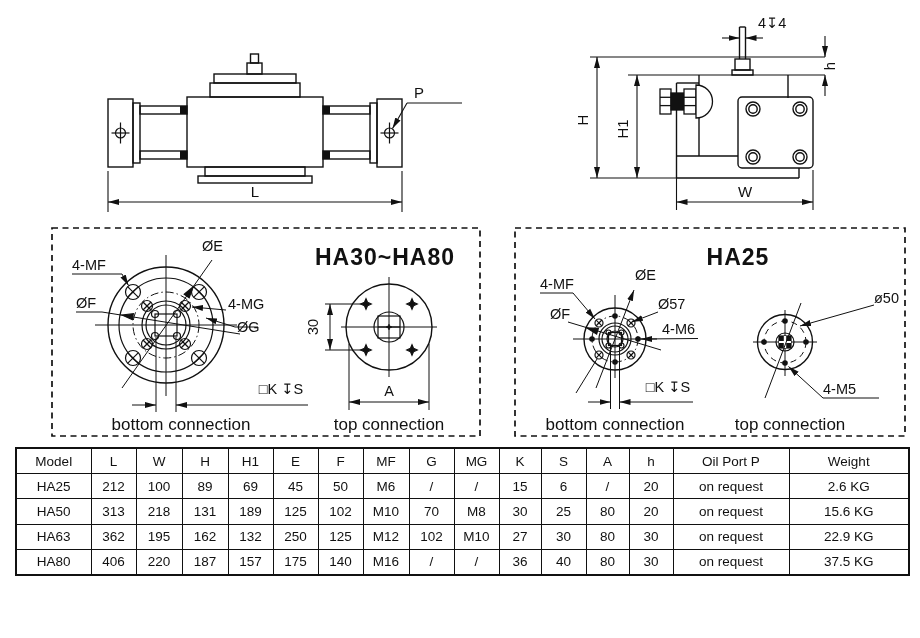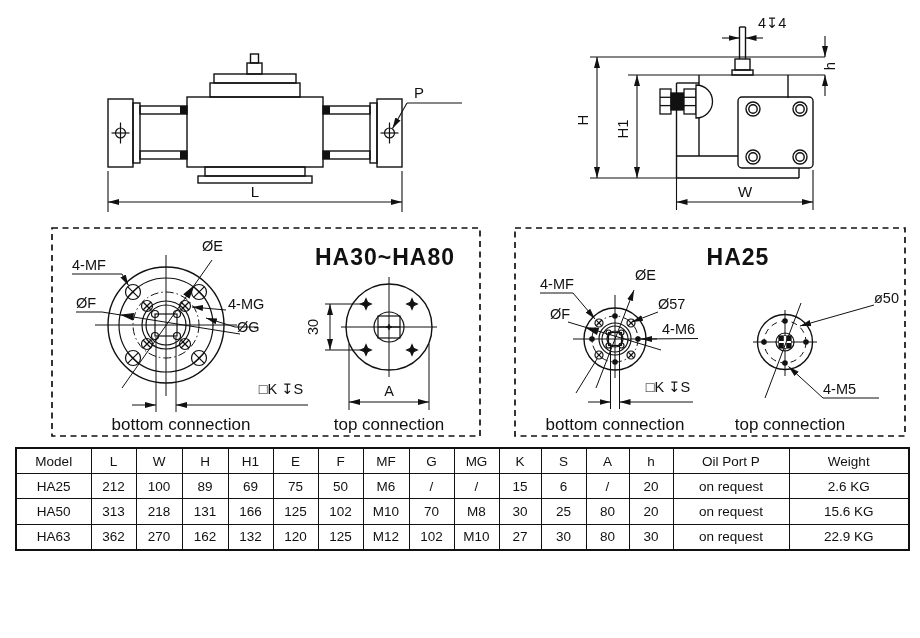--- a/index.html
+++ b/index.html
@@ -369,65 +369,83 @@
             <td>Weight</td>
           </tr>
       </thead>
       <tbody>
           <tr>
             <td>HA25</td>
             <td>212</td>
             <td>100</td>
             <td>89</td>
             <td>69</td>
-            <td>75</td>
+            <td>45</td>
             <td>50</td>
             <td>M6</td>
             <td>/</td>
             <td>/</td>
             <td>15</td>
             <td>6</td>
             <td>/</td>
             <td>20</td>
             <td>on request</td>
             <td>2.6 KG</td>
           </tr>
           <tr>
             <td>HA50</td>
             <td>313</td>
             <td>218</td>
             <td>131</td>
-            <td>166</td>
+            <td>189</td>
             <td>125</td>
             <td>102</td>
             <td>M10</td>
             <td>70</td>
             <td>M8</td>
             <td>30</td>
             <td>25</td>
             <td>80</td>
             <td>20</td>
             <td>on request</td>
             <td>15.6 KG</td>
           </tr>
           <tr>
             <td>HA63</td>
             <td>362</td>
-            <td>270</td>
+            <td>195</td>
             <td>162</td>
             <td>132</td>
-            <td>120</td>
+            <td>250</td>
             <td>125</td>
             <td>M12</td>
             <td>102</td>
             <td>M10</td>
             <td>27</td>
             <td>30</td>
             <td>80</td>
             <td>30</td>
             <td>on request</td>
             <td>22.9 KG</td>
           </tr>
+          <tr>
+            <td>HA80</td>
+            <td>406</td>
+            <td>220</td>
+            <td>187</td>
+            <td>157</td>
+            <td>175</td>
+            <td>140</td>
+            <td>M16</td>
+            <td>/</td>
+            <td>/</td>
+            <td>36</td>
+            <td>40</td>
+            <td>80</td>
+            <td>30</td>
+            <td>on request</td>
+            <td>37.5 KG</td>
+          </tr>
         </tbody>
     </table>
   </div>
 
 </div>
 
 </body></html>

